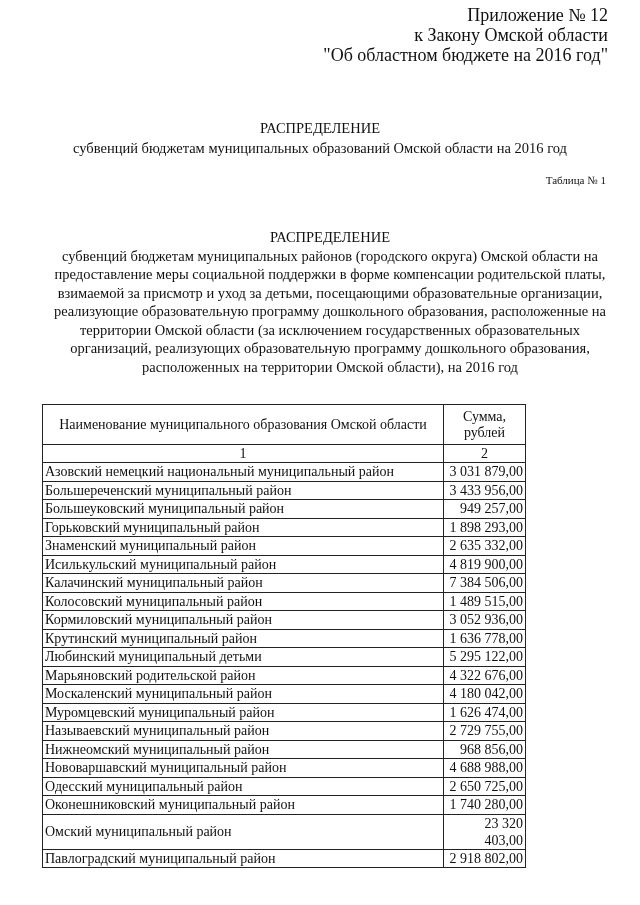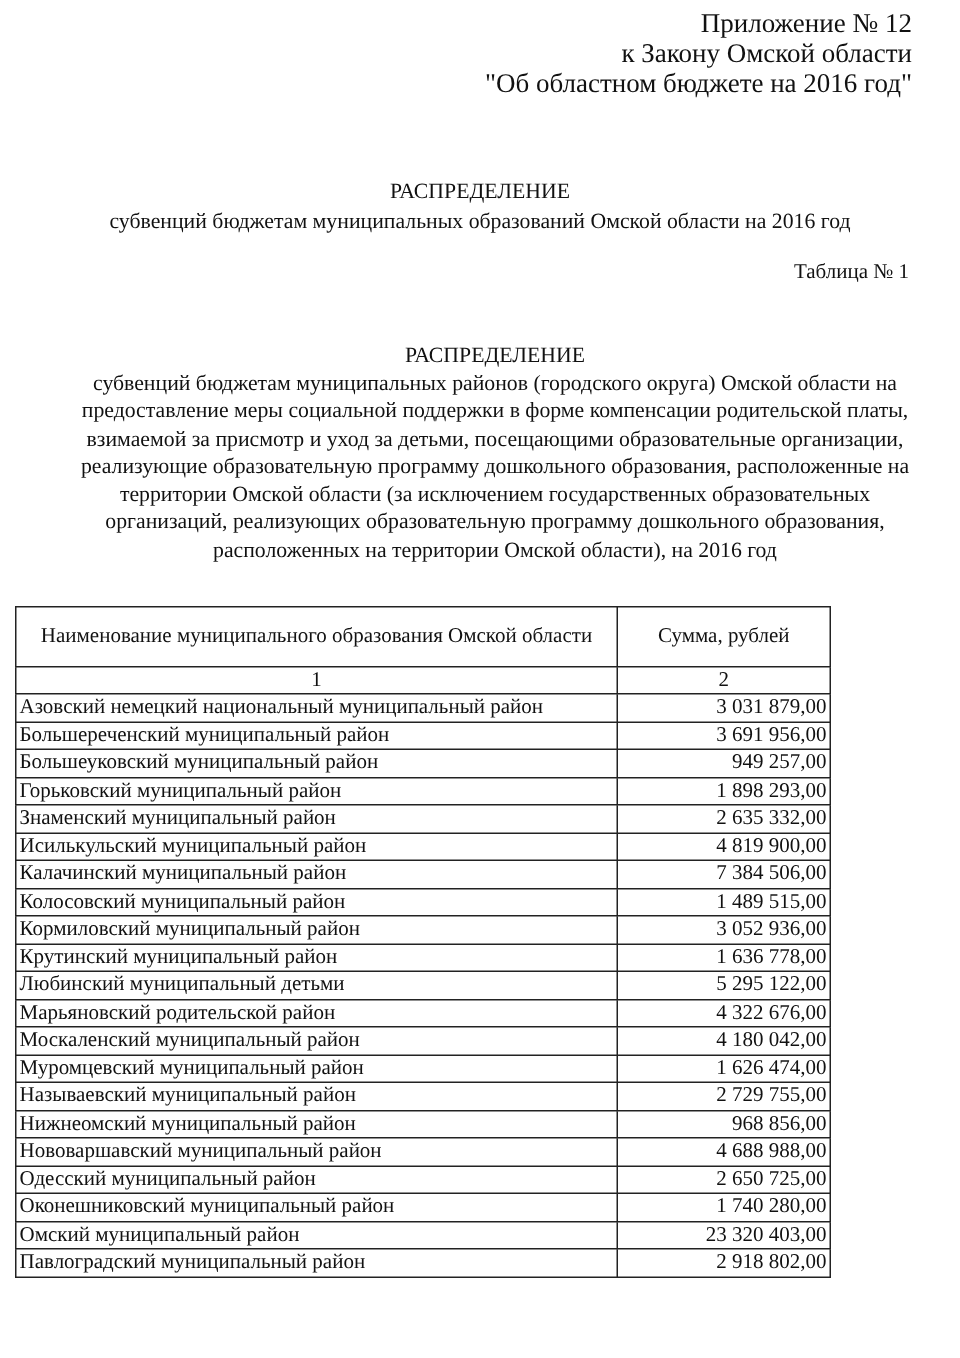--- a/index.html
+++ b/index.html
@@ -2,25 +2,25 @@
 <html><head>
 <meta charset="utf-8">
 <style>
   html, body { margin: 0; padding: 0; background: #ffffff; }
   body { width: 640px; height: 905px; position: relative; overflow: hidden;
          font-family: "Liberation Serif", serif; color: #111; }
   .appendix { position: absolute; right: 32px; top: 5px; text-align: right;
               font-size: 18px; line-height: 20px; }
   .title1 { position: absolute; left: 0; width: 640px; top: 118px; text-align: center;
             font-size: 14.5px; line-height: 20px; }
-  .table-no { position: absolute; right: 34px; top: 174px; font-size: 14px; }
+  .table-no { position: absolute; right: 34px; top: 174px; font-size: 11px; }
   .title2 { position: absolute; left: 30px; width: 600px; top: 228px; text-align: center;
             font-size: 14.5px; line-height: 18.5px; }
-  table { position: absolute; left: 10px; top: 404px; border-collapse: collapse;
-          width: 544px; font-size: 14px; }
+  table { position: absolute; left: 42px; top: 404px; border-collapse: collapse;
+          width: 484px; font-size: 14px; }
   td, th { border: 1px solid #222; padding: 0 2px; font-weight: normal; }
   th { height: 39px; text-align: center; }
   .idx td { height: 17px; text-align: center; line-height: 17px; }
   .row td { height: 17.5px; line-height: 17px; }
   .col1 { width: 396px; text-align: left; }
   .col2 { text-align: right; padding-right: 2px; }
 </style>
 </head>
 <body>
 
@@ -59,21 +59,21 @@
     <tr class="idx">
       <td>1</td>
       <td>2</td>
     </tr>
   <tr class="row">
         <td class="col1">Азовский немецкий национальный муниципальный район</td>
         <td class="col2">3 031 879,00</td>
       </tr>
       <tr class="row">
         <td class="col1">Большереченский муниципальный район</td>
-        <td class="col2">3 691 956,00</td>
+        <td class="col2">3 433 956,00</td>
       </tr>
       <tr class="row">
         <td class="col1">Большеуковский муниципальный район</td>
         <td class="col2">949 257,00</td>
       </tr>
       <tr class="row">
         <td class="col1">Горьковский муниципальный район</td>
         <td class="col2">1 898 293,00</td>
       </tr>
       <tr class="row">

